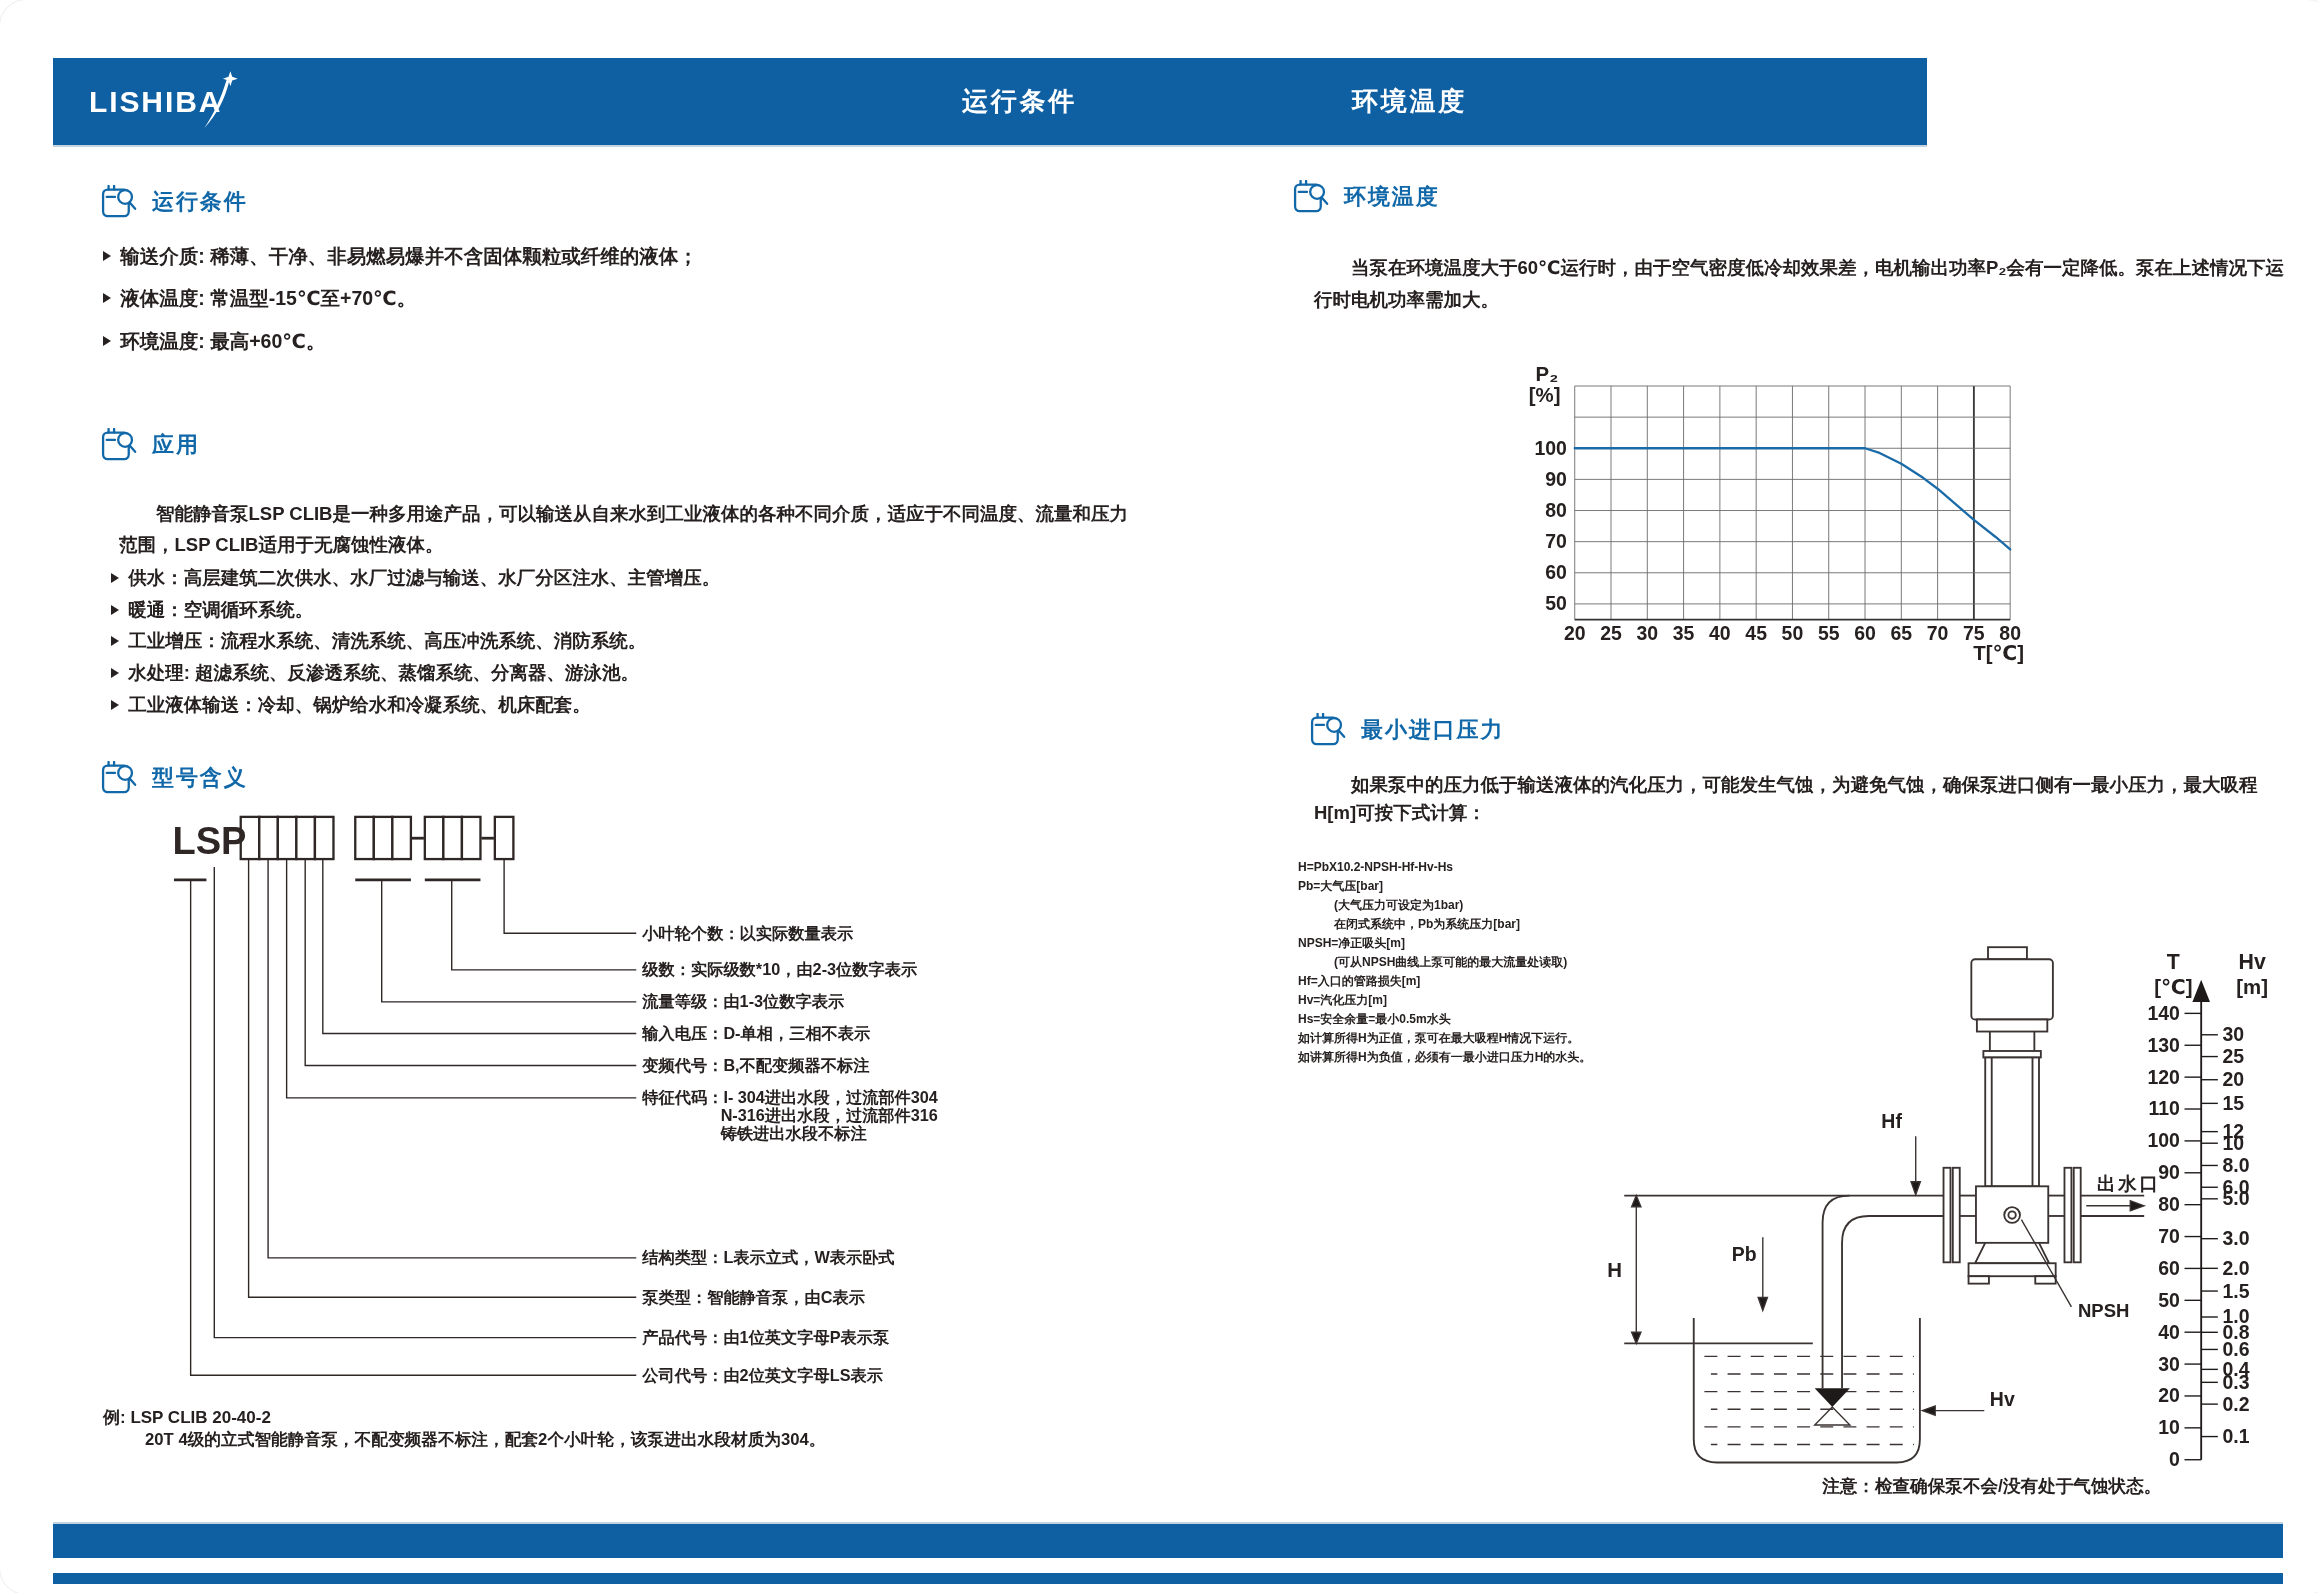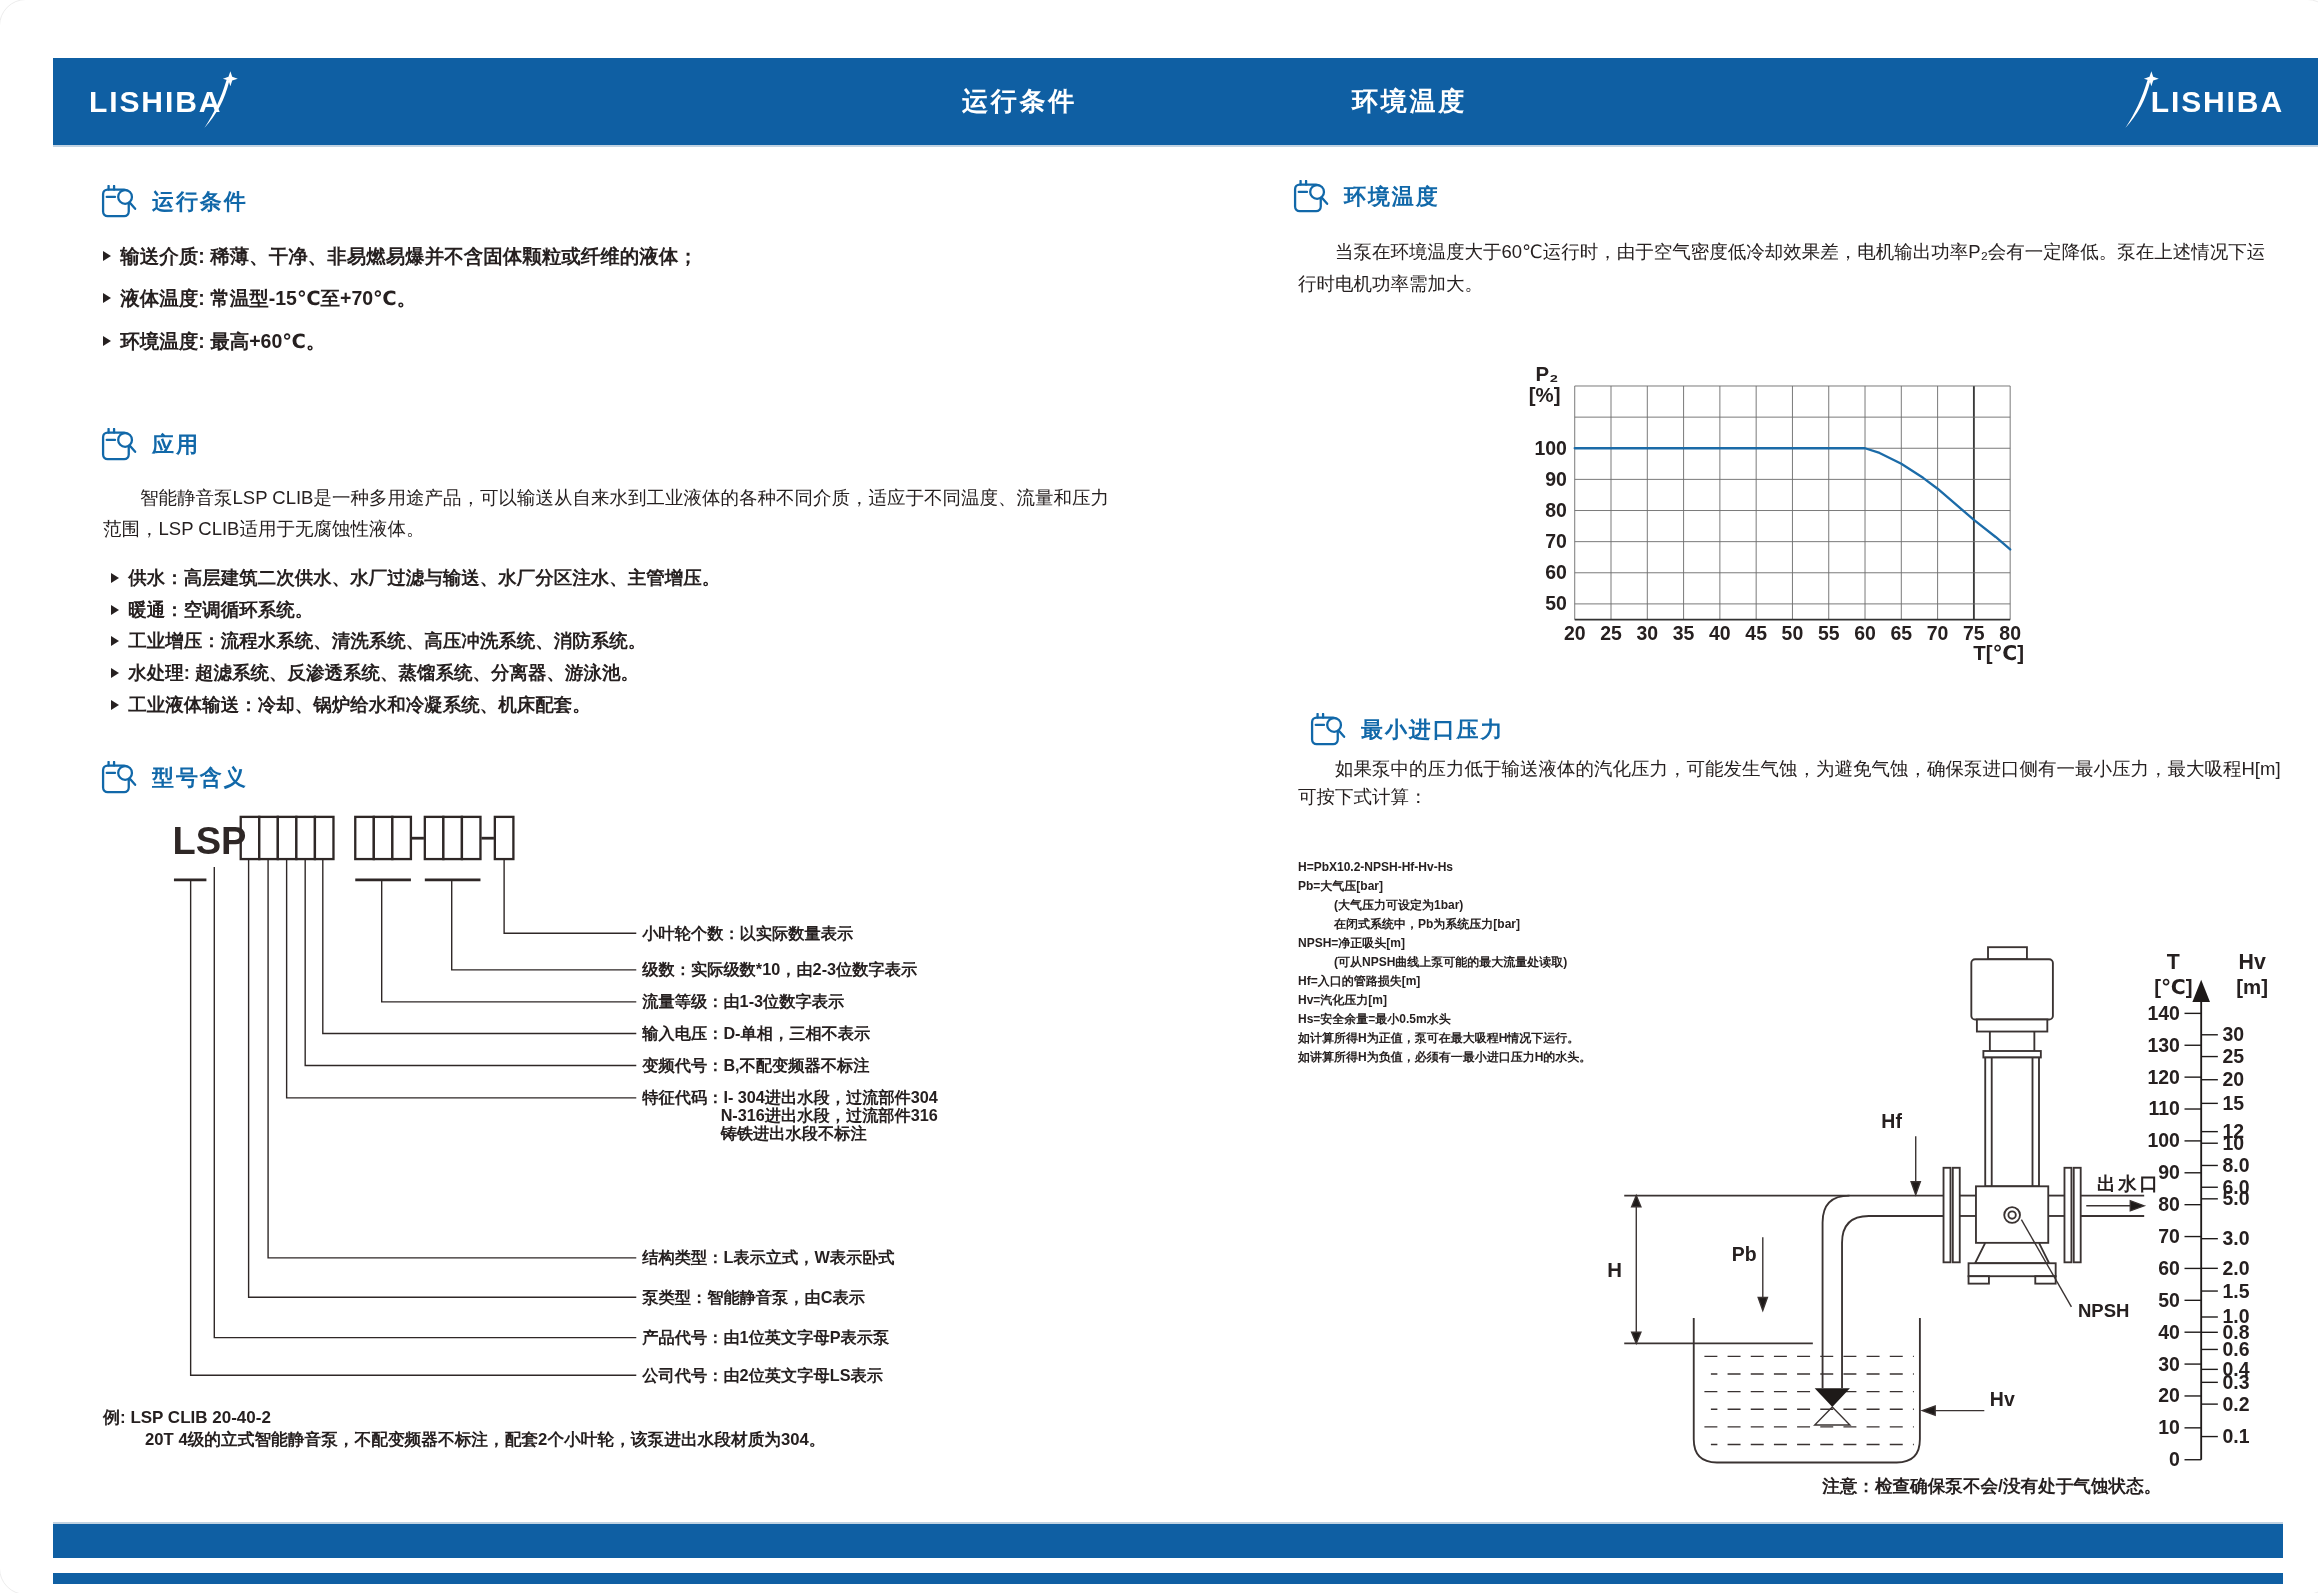--- a/index.html
+++ b/index.html
@@ -1,37 +1,37 @@
 <!DOCTYPE html>
 <html style="font-size:7.4px"><head>
 <meta charset="utf-8">
 <style>
   html,body{margin:0;padding:0;background:#fff;}
   body{width:2333px;height:1594px;position:relative;font-family:"Liberation Sans","DejaVu Sans",sans-serif;color:#262020;}
   .page{position:absolute;left:0;top:0;width:2333px;height:1594px;background:#fff;border-radius:26px;outline:0.5px solid #ededed;overflow:hidden;}
   .abs{position:absolute;}
   
-  .topbar{position:absolute;left:53px;top:58px;width:2266px;height:87px;background:#0f5fa3;border-bottom:2.8px solid #c2d3e2;}
+  .topbar{position:absolute;left:53px;top:58px;width:1828px;height:87px;background:#0f5fa3;border-bottom:2.8px solid #c2d3e2;padding-left:46px;}
   .logo{position:absolute;top:0;height:87px;display:flex;align-items:center;}
   .logo-text{color:#fff;font-weight:800;font-size:30px;letter-spacing:1.9px;}
   .logo-deco{position:absolute;pointer-events:none;}
   .bar-title{position:absolute;top:0;height:87px;display:flex;align-items:center;justify-content:center;color:#fff;font-weight:800;font-size:26px;letter-spacing:2.8px;}
   .footbar1{position:absolute;left:53px;top:1522px;width:2230px;height:34px;background:#0f5fa3;border-top:2.3px solid #c2d3e2;}
   .footbar2{position:absolute;left:53px;top:1573px;width:2230px;height:11px;background:#0f5fa3;}
   
   .sec-head{position:absolute;display:flex;align-items:center;gap:12px;}
   .sec-head h2{margin:0;font-size:22px;font-weight:800;color:#1168a9;letter-spacing:1.9px;}
   .sec-icon{width:39px;height:33px;}
   
   .blist{position:absolute;list-style:none;margin:0;padding:0;}
   .blist li{font-size:19.5px;font-weight:700;line-height:22px;display:flex;align-items:center;text-align:right;}
   .blist li::before{content:"";flex:0 0 auto;width:0;height:0;border-top:5.1px solid transparent;border-bottom:5.1px solid transparent;border-left:8.3px solid #262020;margin-right:9.3px;}
   .blist.cond li{margin-bottom:20.4px;}
   .blist.apps li{font-size:18.5px;margin-bottom:9.7px;}
-  .para{position:absolute;margin:0;font-size:18.5px;font-weight:400;text-indent:2em;}
+  .para{position:absolute;margin:16px;font-size:18.5px;font-weight:700;text-indent:2em;}
   .ex1{position:absolute;margin:0;font-size:17px;font-weight:800;}
   .ex2{position:absolute;margin:0;font-size:16.7px;font-weight:700;}
   .formulas{position:absolute;left:1298px;top:858px;width:1002px;}
   .f-line{font-size:12px;font-weight:800;height:19px;line-height:19px;white-space:nowrap;}
   .f-line.ind{padding-left:36px;}
   
   svg text{font-family:"Liberation Sans","DejaVu Sans",sans-serif;}
 </style>
 </head>
 <body>

